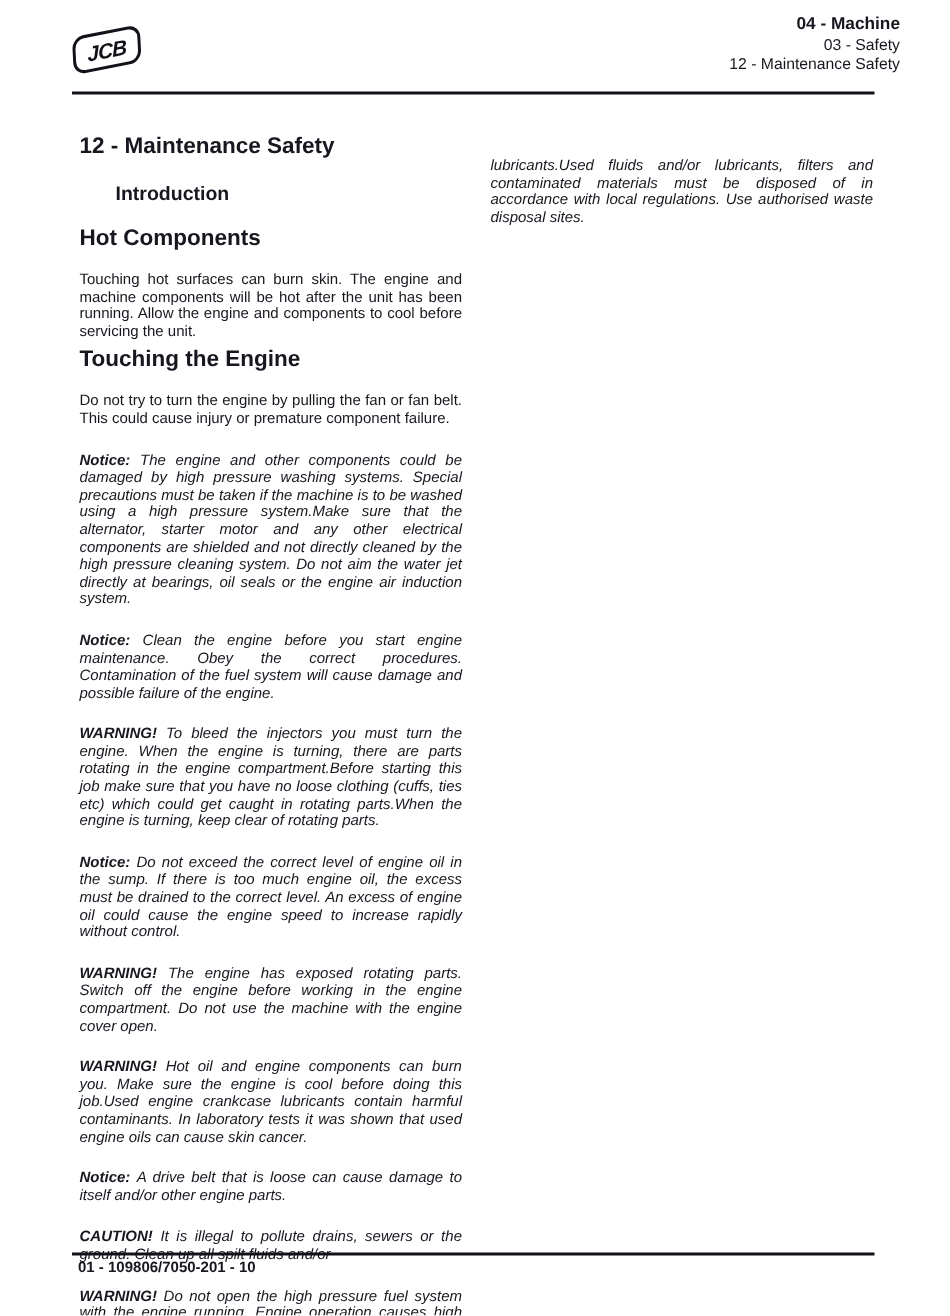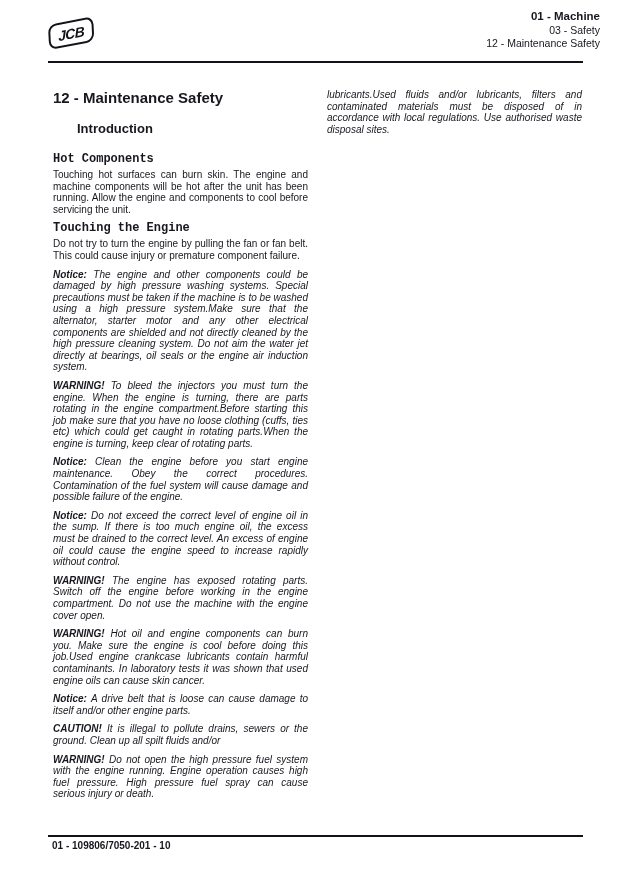--- a/index.html
+++ b/index.html
@@ -77,31 +77,30 @@
     margin: 0 0 15px 0;
   }
   h2.doc-section {
     font-size: 13px;
     font-weight: bold;
     line-height: 15px;
     margin: 0 0 17px 0;
     padding-left: 24px;
   }
   h3.subheading {
-    font-size: 12px;
+    font-size: 15px;
     font-weight: bold;
     line-height: 12px;
     margin: 0 0 4px 0;
-    font-family: Liberation Mono, monospace;
   }
   p.body-text {
     font-size: 10px;
     line-height: 11.6px;
     text-align: justify;
-    margin: 0 0 7px 0;
+    margin: 16px 0 7px 0;
   }
   .alert-text { font-style: italic; }
   .alert-lead { font-weight: bold; font-style: italic; }
 
   
   .footer {
     position: absolute;
     left: 48px;
     right: 50px;
     top: 840px;
@@ -117,39 +116,39 @@
 
 <div class="page">
 
   <div class="logo-wrap">
     <div class="logo-shape">
       <span>JCB</span>
     </div>
   </div>
 
   <div class="header-breadcrumbs">
-    <div class="hb1">01 - Machine</div>
+    <div class="hb1">04 - Machine</div>
     <div class="hb2">03 - Safety</div>
     <div class="hb2">12 - Maintenance Safety</div>
   </div>
 
   <div class="rule header-rule"></div>
 
   <div class="columns">
     <div class="col">
       <h1 class="doc-title">12 - Maintenance Safety</h1>
       <h2 class="doc-section">Introduction</h2>
       <div id="blocks">
           <h3 class="subheading">Hot Components</h3>
           <p class="body-text">Touching hot surfaces can burn skin. The engine and machine components will be hot after the unit has been running. Allow the engine and components to cool before servicing the unit.</p>
           <h3 class="subheading">Touching the Engine</h3>
           <p class="body-text">Do not try to turn the engine by pulling the fan or fan belt. This could cause injury or premature component failure.</p>
           <p class="body-text alert-text"><span class="alert-lead">Notice: </span>The engine and other components could be damaged by high pressure washing systems. Special precautions must be taken if the machine is to be washed using a high pressure system.Make sure that the alternator, starter motor and any other electrical components are shielded and not directly cleaned by the high pressure cleaning system. Do not aim the water jet directly at bearings, oil seals or the engine air induction system.</p>
+          <p class="body-text alert-text"><span class="alert-lead">Notice: </span>Clean the engine before you start engine maintenance. Obey the correct procedures. Contamination of the fuel system will cause damage and possible failure of the engine.</p>
           <p class="body-text alert-text"><span class="alert-lead">WARNING! </span>To bleed the injectors you must turn the engine. When the engine is turning, there are parts rotating in the engine compartment.Before starting this job make sure that you have no loose clothing (cuffs, ties etc) which could get caught in rotating parts.When the engine is turning, keep clear of rotating parts.</p>
-          <p class="body-text alert-text"><span class="alert-lead">Notice: </span>Clean the engine before you start engine maintenance. Obey the correct procedures. Contamination of the fuel system will cause damage and possible failure of the engine.</p>
           <p class="body-text alert-text"><span class="alert-lead">Notice: </span>Do not exceed the correct level of engine oil in the sump. If there is too much engine oil, the excess must be drained to the correct level. An excess of engine oil could cause the engine speed to increase rapidly without control.</p>
           <p class="body-text alert-text"><span class="alert-lead">WARNING! </span>The engine has exposed rotating parts. Switch off the engine before working in the engine compartment. Do not use the machine with the engine cover open.</p>
           <p class="body-text alert-text"><span class="alert-lead">WARNING! </span>Hot oil and engine components can burn you. Make sure the engine is cool before doing this job.Used engine crankcase lubricants contain harmful contaminants. In laboratory tests it was shown that used engine oils can cause skin cancer.</p>
           <p class="body-text alert-text"><span class="alert-lead">Notice: </span>A drive belt that is loose can cause damage to itself and/or other engine parts.</p>
           <p class="body-text alert-text"><span class="alert-lead">CAUTION! </span>It is illegal to pollute drains, sewers or the ground. Clean up all spilt fluids and/or</p>
           <p class="body-text alert-text"><span class="alert-lead">WARNING! </span>Do not open the high pressure fuel system with the engine running. Engine operation causes high fuel pressure. High pressure fuel spray can cause serious injury or death.</p>
         </div>
     </div>
     <div class="col">
       <p class="body-text alert-text">lubricants.Used fluids and/or lubricants, filters and contaminated materials must be disposed of in accordance with local regulations. Use authorised waste disposal sites.</p>

